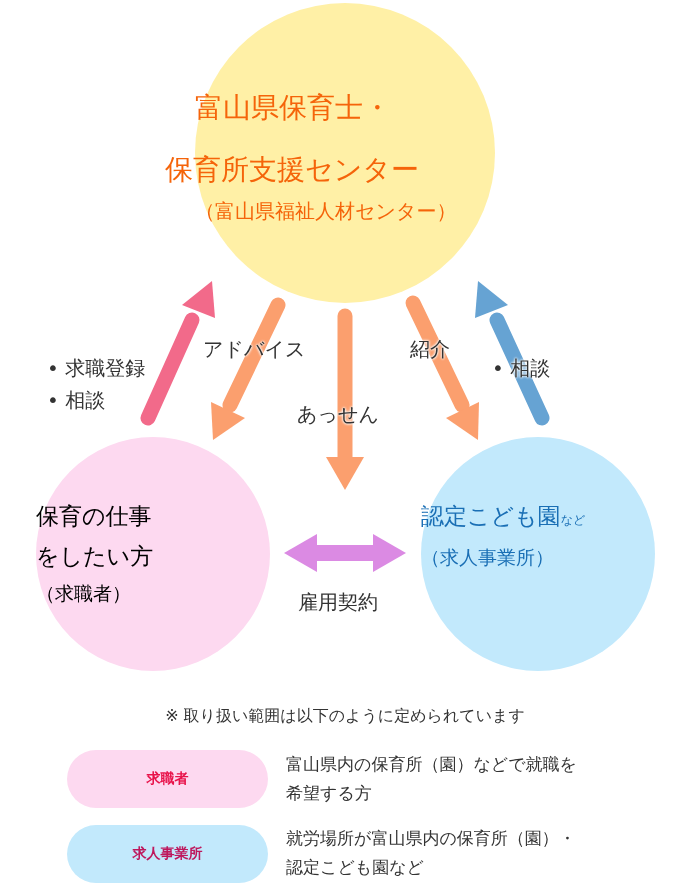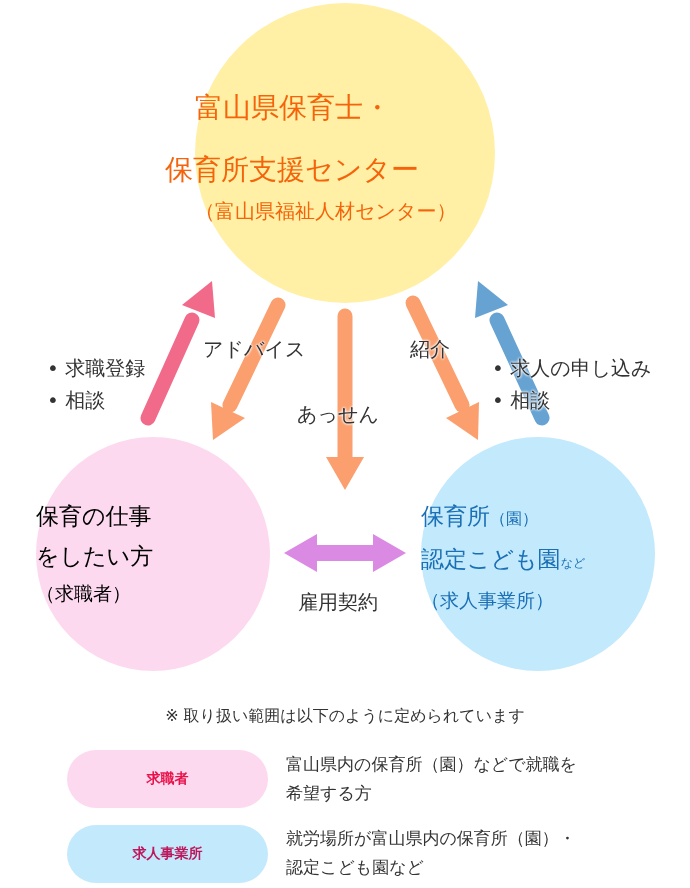--- a/index.html
+++ b/index.html
@@ -65,38 +65,34 @@
   <div style="font-size:20px; line-height:36px;">（富山県福祉人材センター）</div>
 </div>
 
 <div class="center-text" style="left:36px; top:496px; width:234px; color:#000000;">
   <div style="font-size:23px; line-height:40px;">保育の仕事</div>
   <div style="font-size:23px; line-height:40px;">をしたい方</div>
   <div style="font-size:19px; line-height:34px;">（求職者）</div>
 </div>
 
 <div class="center-text" style="left:421px; top:496px; width:234px; color:#1a6fb5;">
-  <div style="font-size:23px; line-height:40px;">
-    <span>保育所</span><span style="font-size:16px;">（園）</span>
-  </div>
   <div style="font-size:23px; line-height:40px; white-space:nowrap;">
     <span>認定こども園</span><span style="font-size:12px;">など</span>
   </div>
   <div style="font-size:19px; line-height:34px;">（求人事業所）</div>
 </div>
 
 <div class="bullet-list" style="left:47px; top:352px;">
   <div>求職登録</div>
   <div>相談</div>
 </div>
 <div class="label" style="left:203px; top:336px;">アドバイス</div>
 <div class="label" style="left:297px; top:401px;">あっせん</div>
 <div class="label" style="left:410px; top:336px;">紹介</div>
 <div class="bullet-list" style="left:492px; top:352px;">
-  <div>求人の申し込み</div>
   <div>相談</div>
 </div>
 <div class="label" style="left:298px; top:589px;">雇用契約</div>
 
 <div class="abs" style="left:0; width:690px; top:706px; text-align:center; color:#333333; font-size:16px;">※ 取り扱い範囲は以下のように定められています</div>
 
 <div class="pill" style="top:750px; background:#fdd9f0; color:#e8124a;">
   <span>求職者</span>
 </div>
 <div class="desc" style="top:750px;">

